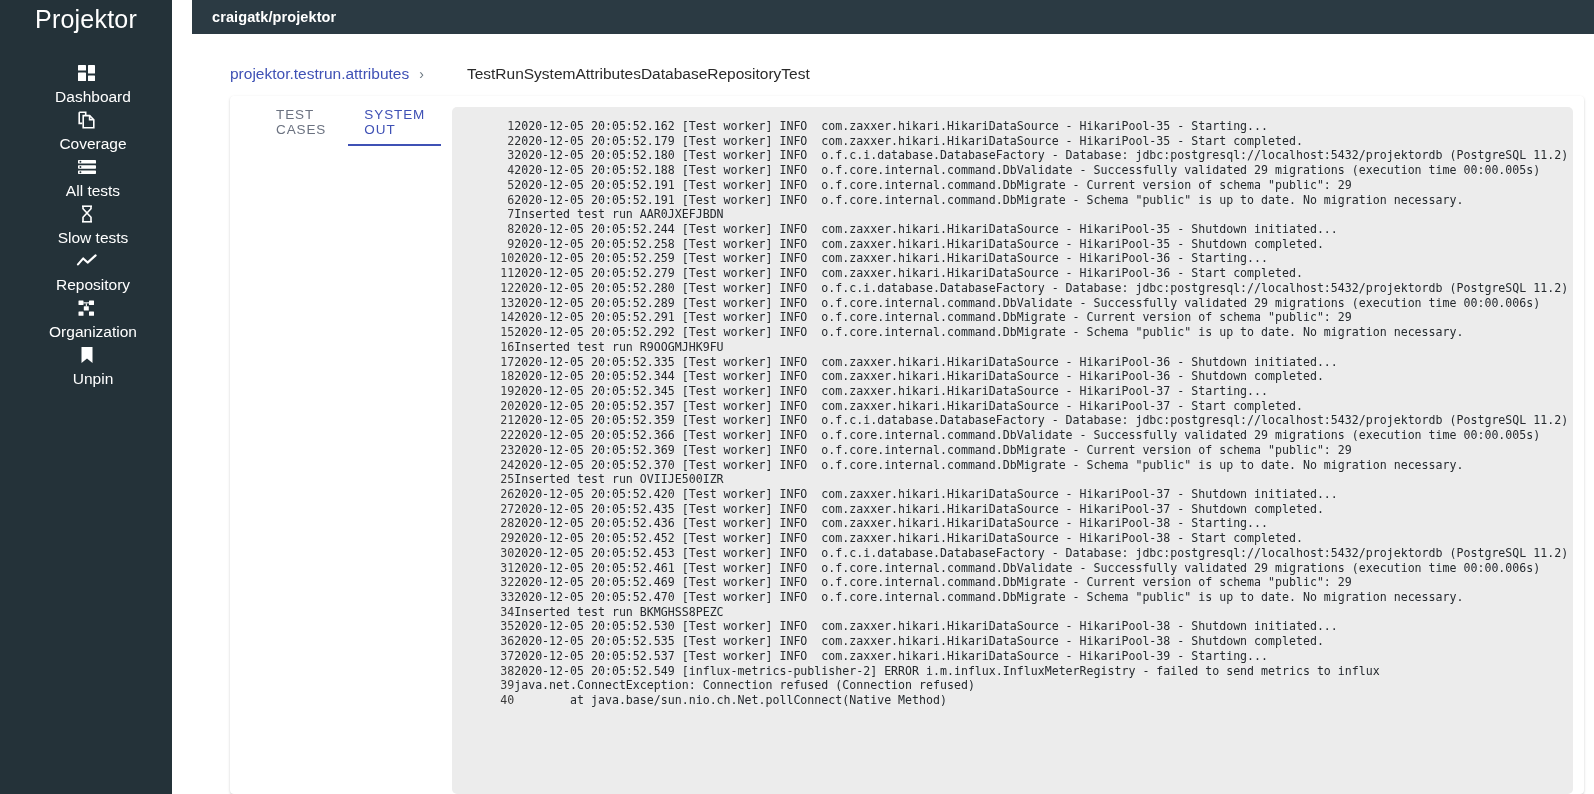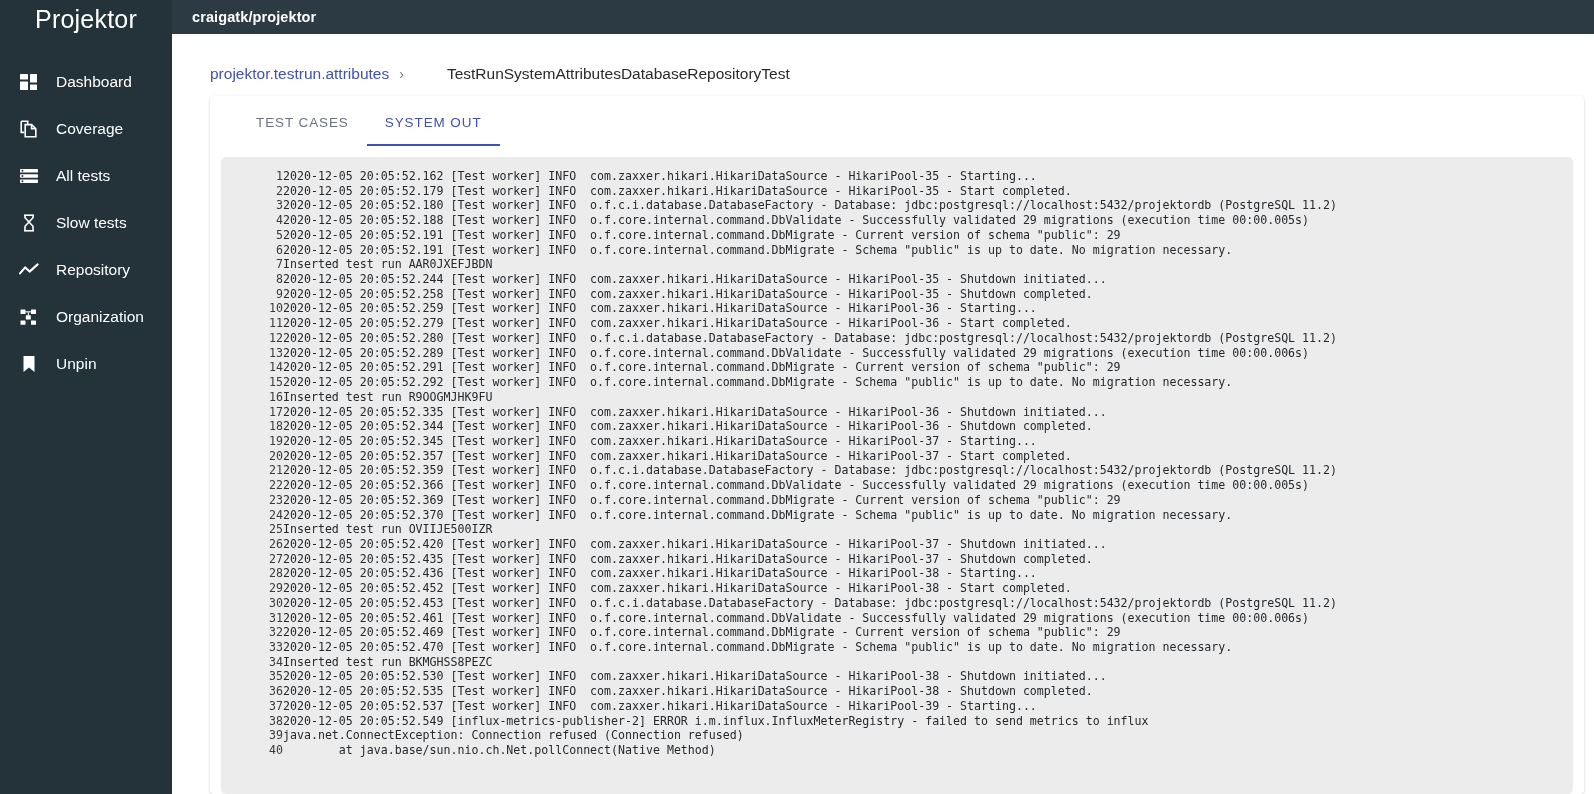--- a/index.html
+++ b/index.html
@@ -7,20 +7,21 @@
     width: 1594px;
     height: 794px;
     overflow: hidden;
     background: #ffffff;
     font-family: "Liberation Sans", sans-serif;
   }
   .app {
     display: flex;
     width: 1594px;
     height: 794px;
+    gap: 20px;
   }
 
   
   .sidebar {
     width: 172px;
     flex: 0 0 172px;
     background: #243239;
     display: flex;
     flex-direction: column;
     padding-top: 0;
@@ -41,20 +42,21 @@
     display: flex;
     flex-direction: column;
   }
   .nav-item {
     height: 47px;
     display: flex;
     align-items: center;
     padding-left: 14px;
     color: #ffffff;
     cursor: pointer;
+    flex-direction: column;
   }
   .nav-icon {
     width: 30px;
     flex: 0 0 30px;
     display: flex;
     align-items: center;
     justify-content: center;
     margin-right: 12px;
   }
   .nav-icon svg { display: block; }
@@ -121,21 +123,21 @@
     margin-left: 33px;
   }
 
   .card {
     margin: 6px 10px 0 25px;
     background: #ffffff;
     border-radius: 4px;
     box-shadow: 0 1px 3px rgba(0,0,0,.13), 0 1px 2px rgba(0,0,0,.08);
     flex: 1 1 auto;
     display: flex;
-    flex-direction: column;
+    flex-direction: row;
     min-height: 0;
     overflow: hidden;
   }
 
   .tabs {
     display: flex;
     align-items: flex-end;
     height: 50px;
     flex: 0 0 50px;
     padding-left: 28px;

